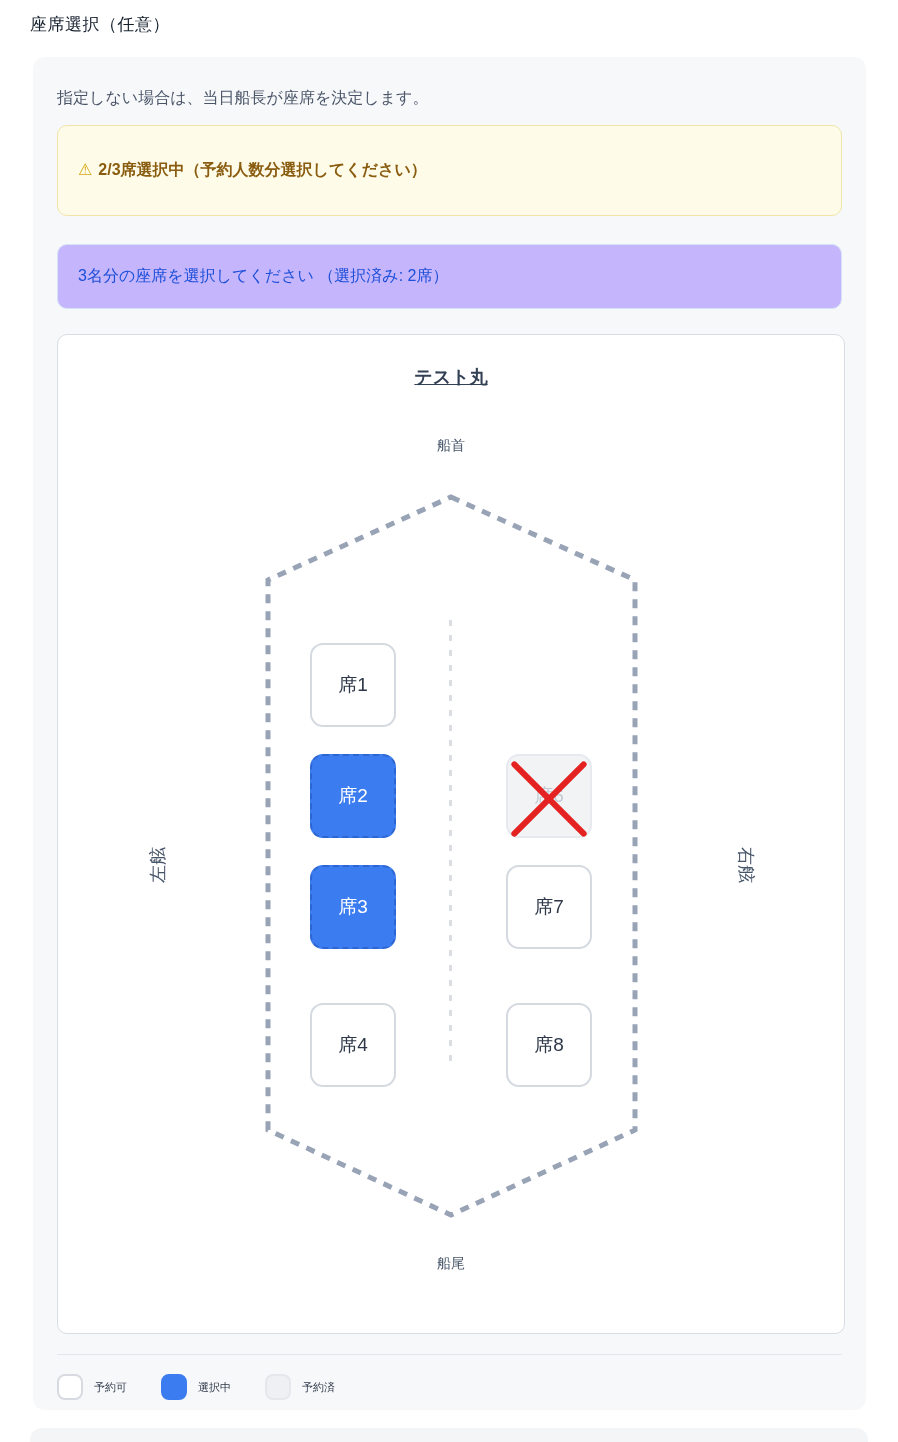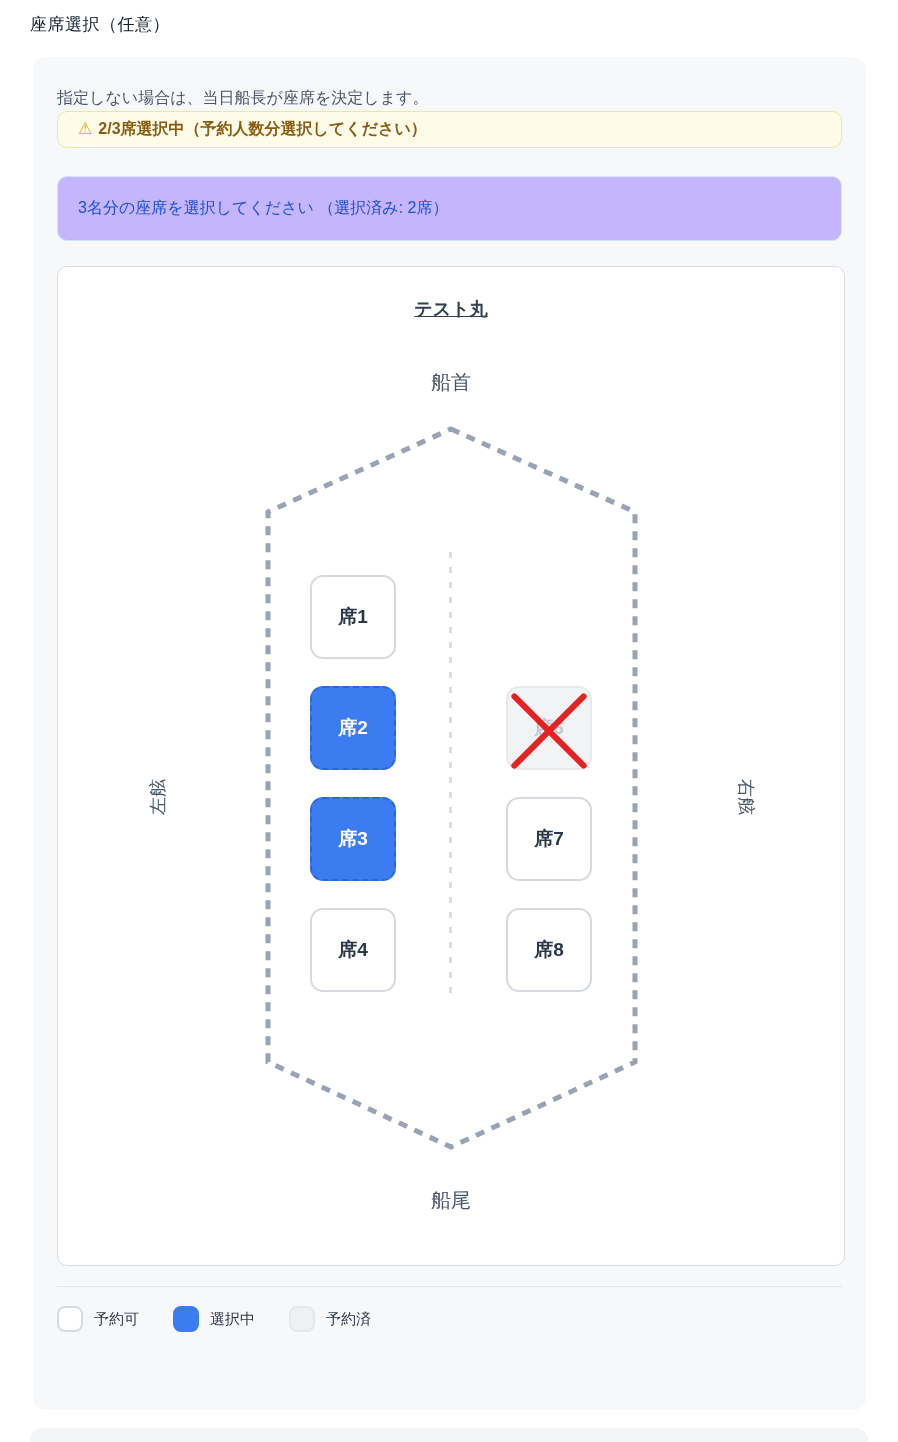--- a/index.html
+++ b/index.html
@@ -8,64 +8,64 @@
   .page { position:relative; width:898px; height:1442px; overflow:hidden; background:#fff; }
 
   .page-title { position:absolute; left:30px; top:13px; font-size:17px; font-weight:normal; color:#15202e; letter-spacing:.5px; }
 
   .panel { position:absolute; left:33px; top:57px; width:833px; height:1353px;
     background:#f7f8fa; border-radius:12px; padding:27px 24px; }
 
   .instructions { font-size:16px; color:#4a5568; line-height:1.7; }
 
   .banner { border-radius:10px; font-size:16px; }
-  .banner-warning { background:#fefce8; border:1px solid #f1e4a6;
-    padding:7px 20px; color:#8a5c10; font-weight:bold; }
+  .banner-warning { margin-top:14px; background:#fefce8; border:1px solid #f1e4a6;
+    padding:34px 20px; color:#8a5c10; font-weight:bold; }
   .warn-icon { color:#d9a514; margin-right:6px; font-weight:normal; }
   .banner-info { margin-top:28px; background:#c4b5fd; border:1px solid #d4e3f6;
     padding:21px 20px; color:#1d4fd8; }
 
   .boat-card { position:relative; margin-top:25px; width:788px; height:1000px;
     background:#ffffff; border:1px solid #d9dde3; border-radius:10px; }
 
   .boat-name { position:absolute; top:30px; left:0; width:100%; text-align:center;
     font-size:18px; font-weight:bold; color:#334155;text-decoration:underline; }
   .bow-label, .stern-label { position:absolute; left:0; width:100%; text-align:center;
-    font-size:20px; color:#475569; }
+    font-size:14px; color:#475569; }
   .bow-label { top:102px; }
   .stern-label { top:920px; }
 
   .hull-svg { position:absolute; left:0; top:0; width:788px; height:1000px; }
 
   .center-line { position:absolute; left:391px; top:285px; width:3px; height:445px;
     background:repeating-linear-gradient(to bottom,#dadde2 0 6px,transparent 6px 15px); }
 
   .side-label { position:absolute; font-size:18px; color:#475569; white-space:nowrap; }
   .side-label-port { left:100px; top:530px; transform:translate(-50%,-50%) rotate(-90deg); }
   .side-label-starboard { left:688px; top:530px; transform:translate(-50%,-50%) rotate(90deg); }
 
   .seat { position:absolute; width:86px; height:84px; border-radius:13px;
     background:#ffffff; border:2px solid #d5dae1; color:#2d3748;
-    font-family:inherit; font-size:19px; font-weight:bold; cursor:pointer;
+    font-family:inherit; font-size:19px; font-weight:normal; cursor:pointer;
     display:flex; align-items:center; justify-content:center; }
   .seat[data-state="selected"] { background:#3b7cf0; border:2px dashed #2d66d3; color:#ffffff; }
   .seat[data-state="reserved"] { background:#f1f3f5; border:2px solid #e6e9ed; color:#c3c9d2; cursor:default; }
   .seat[data-state="reserved"]::before, .seat[data-state="reserved"]::after {
     content:""; position:absolute; left:-11px; top:50%; width:104px; height:6px;
     background:#e52222; border-radius:3px; }
   .seat[data-state="reserved"]::before { transform:rotate(45deg); }
   .seat[data-state="reserved"]::after  { transform:rotate(-45deg); }
 
   .col-left  { left:252px; }
   .col-right { left:448px; }
-  .row-0 { top:308px; } .row-1 { top:419px; } .row-2 { top:530px; } .row-3 { top:641px;text-align:center; }
+  .row-0 { top:308px; } .row-1 { top:419px; } .row-2 { top:530px; } .row-3 { top:668px;text-align:center; }
 
   .legend-divider { margin-top:20px; border-top:1px solid #e3e6ea; }
   .legend { display:flex; align-items:center; gap:34px; margin-top:19px; }
-  .legend-item { display:flex; align-items:center; gap:11px; font-size:15px; color:#2d3748; }
+  .legend-item { display:flex; align-items:center; gap:11px; font-size:11px; color:#2d3748; }
   .swatch { width:26px; height:26px; border-radius:8px; display:inline-block; }
   .swatch-available { background:#ffffff; border:2px solid #d7dbe1; }
   .swatch-selected  { background:#3b7cf0; border:2px solid #3b7cf0; }
   .swatch-reserved  { background:#eef0f3; border:2px solid #e4e7eb; }
 
   .bottom-strip { position:absolute; left:30px; right:30px; bottom:0; height:14px;
     background:#f4f5f7; border-radius:12px 12px 0 0; }
 </style>
 </head>
 <body>

